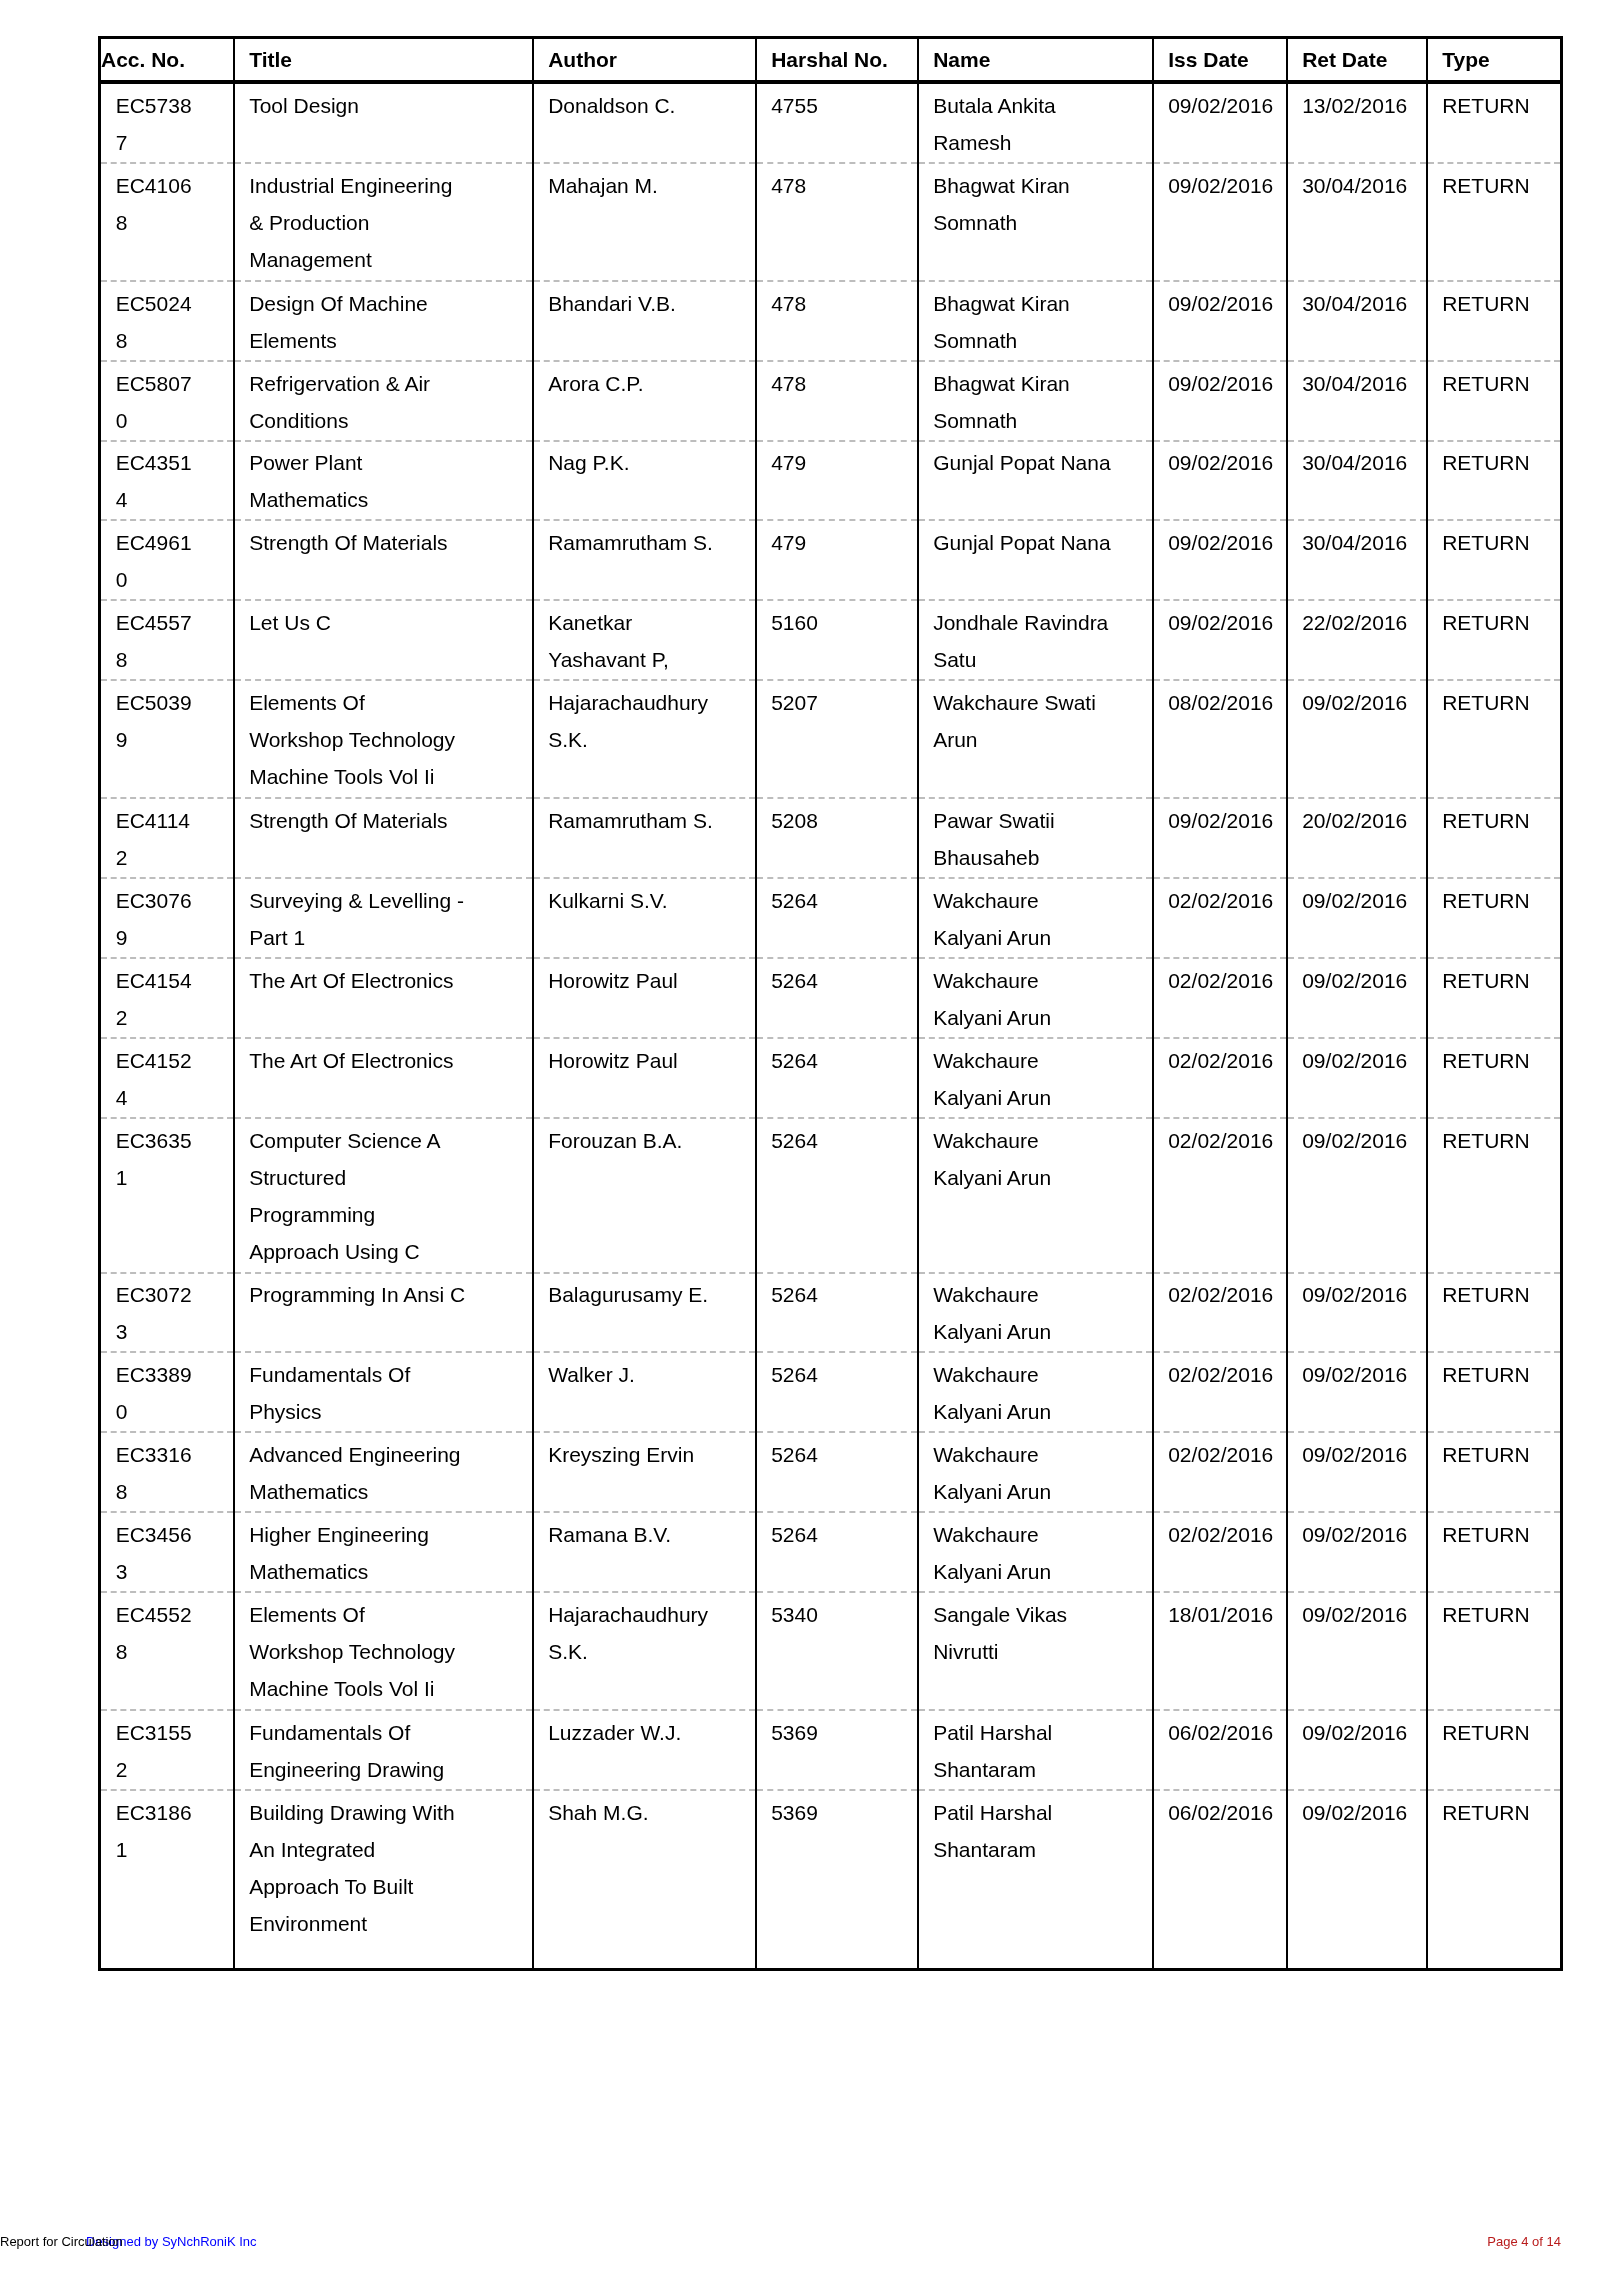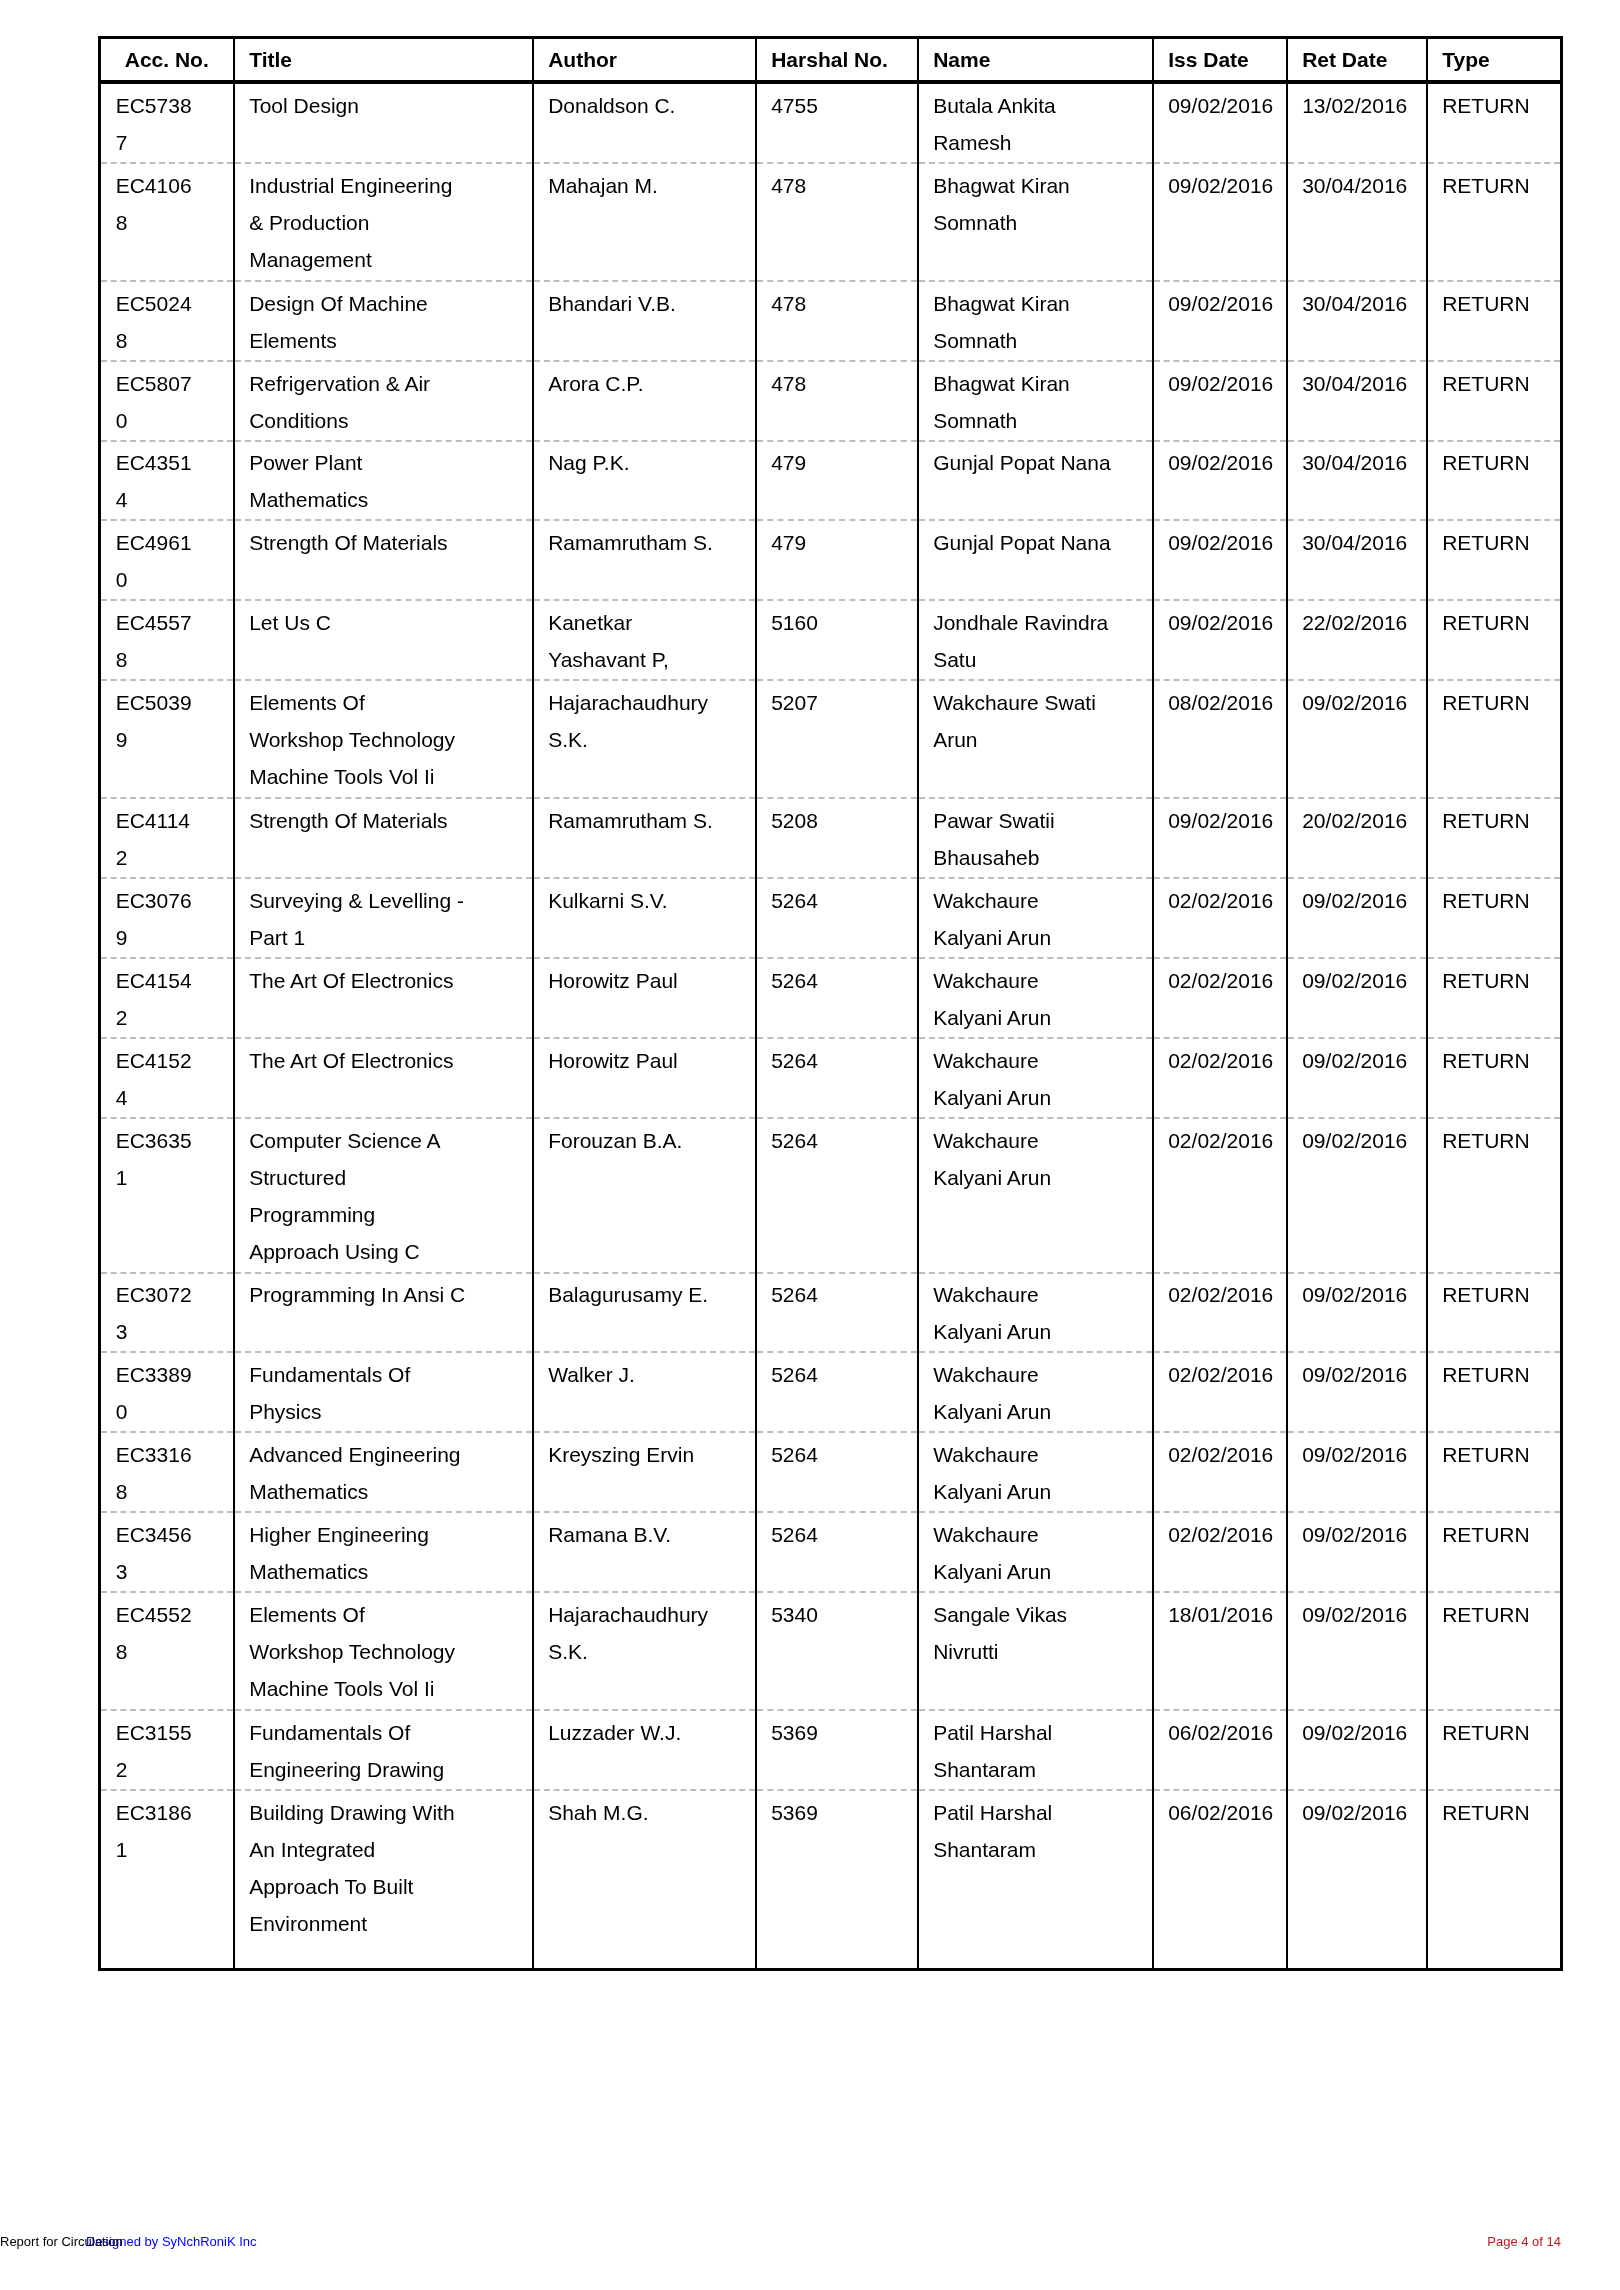--- a/index.html
+++ b/index.html
@@ -46,21 +46,21 @@
   }
   th:first-child, td:first-child { border-left: none; }
 
   thead th {
     font-weight: bold;
     border-bottom: 4.9px solid #000000;
     height: 39px;
     line-height: 37px;
     padding-top: 2px;
   }
-  thead th.center { text-align: center; padding-left: 0; padding-right: 0; }
+  thead th.center { padding-left: 0; padding-right: 0; }
 
   tbody td { border-bottom: 2px dashed #bdbdbd; }
   tbody tr.row-2 td { height: 75px; }
   tbody tr.row-3 td { height: 113px; }
   tbody tr.row-4 td { height: 150px; }
   tbody tr.row-last td { height: 174px; border-bottom: none; }
 
   .footer {
     position: absolute;
     top: 2227px;

